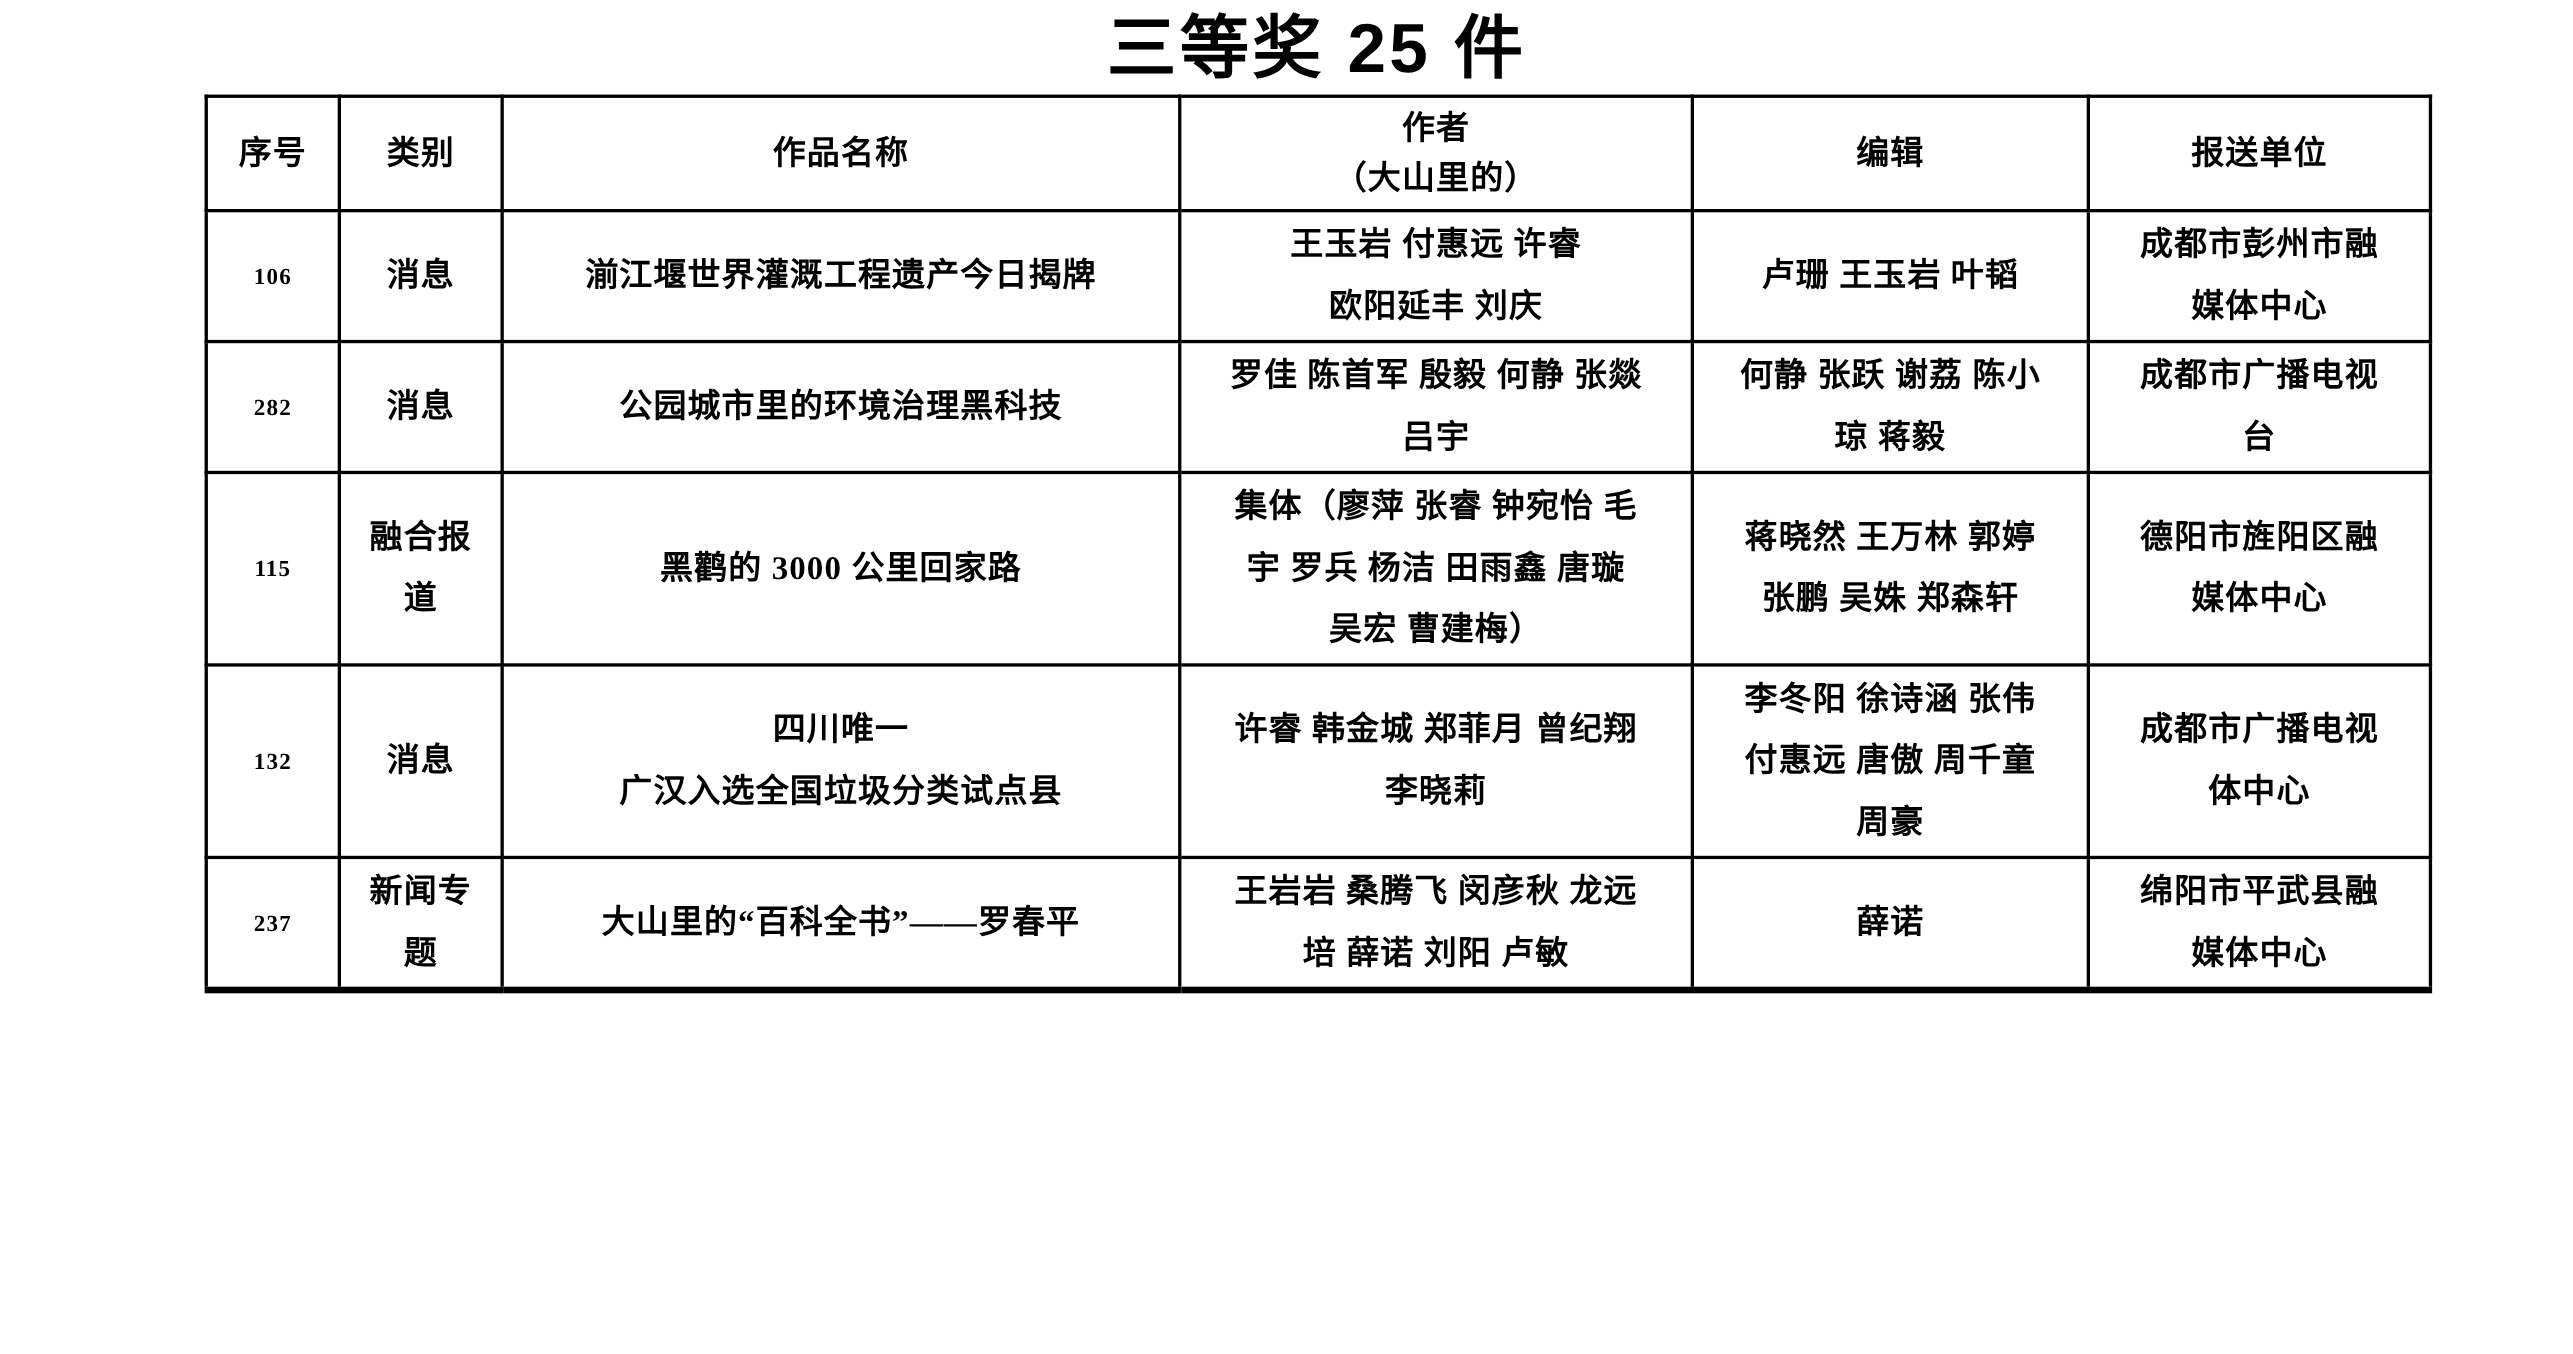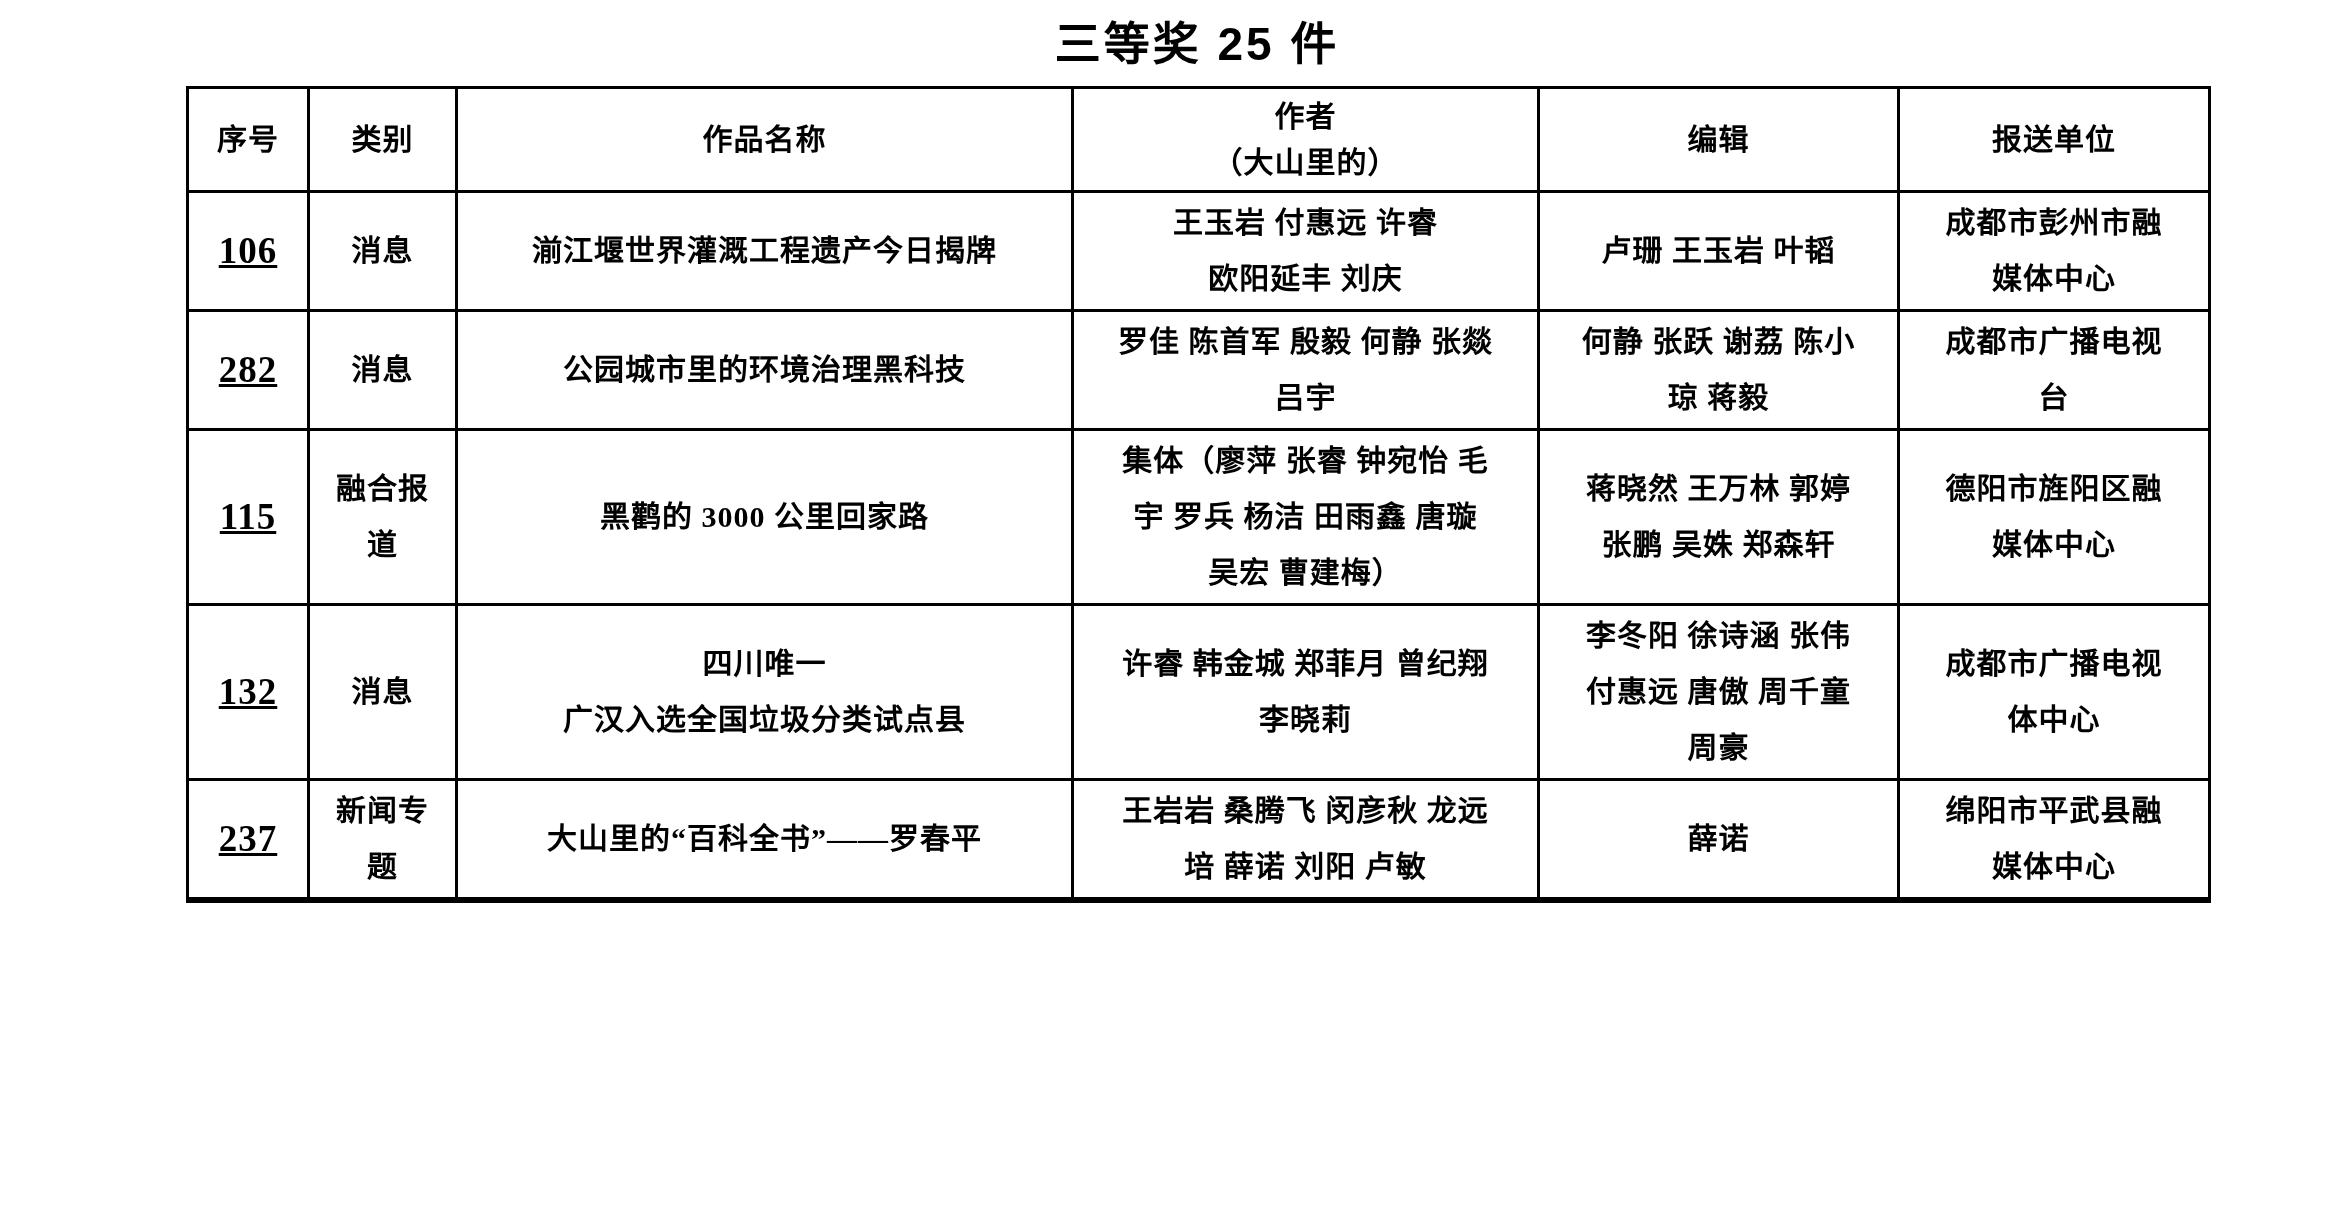--- a/index.html
+++ b/index.html
@@ -7,21 +7,21 @@
     width:2339px;height:1231px;overflow:hidden;
     font-family:"Liberation Serif","DejaVu Serif",serif;
     -webkit-font-smoothing:antialiased;
   }
   .page{padding-left:186px;padding-top:4px;}
   .doc-title{
     width:2022px;
     text-align:center;
     font-family:"Liberation Sans","DejaVu Sans",sans-serif;
     font-weight:900;
-    font-size:46px;
+    font-size:63px;
     line-height:80px;
     letter-spacing:3px;
   }
   table.awards{
     border-collapse:collapse;
     table-layout:fixed;
     width:2022px;
     margin-top:2px;
   }
   table.awards th,
@@ -42,24 +42,23 @@
     line-height:46px;
     letter-spacing:1px;
   }
   td{
     font-weight:bold;
     font-size:30px;
     line-height:56px;
     letter-spacing:1px;
   }
   td.c-serial{
-    font-size:37px;
+    font-size:21px;
     letter-spacing:1px;
     line-height:40px;
-    text-decoration:underline;
   }
 </style>
 </head>
 <body>
 
 <div class="page">
   <div class="doc-title">三等奖 25 件</div>
 
   <table class="awards">
     <colgroup>

